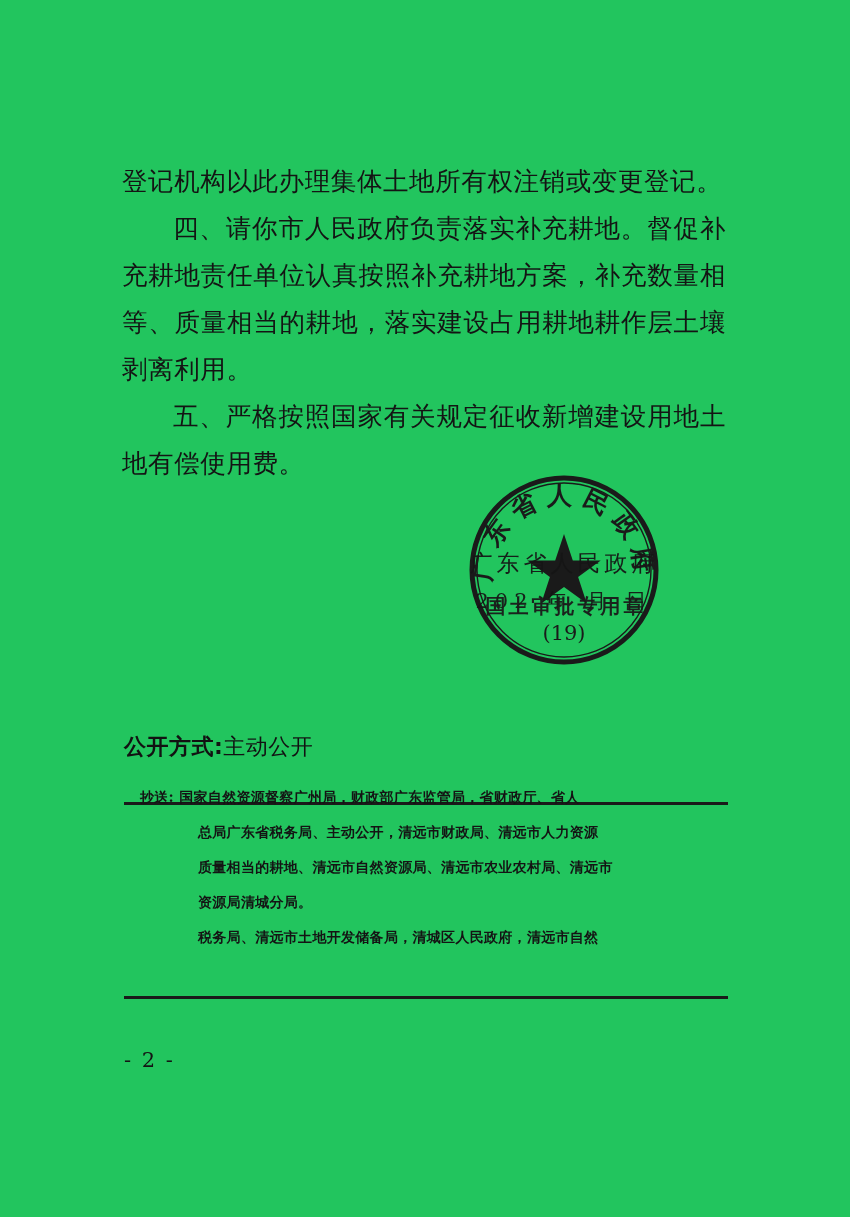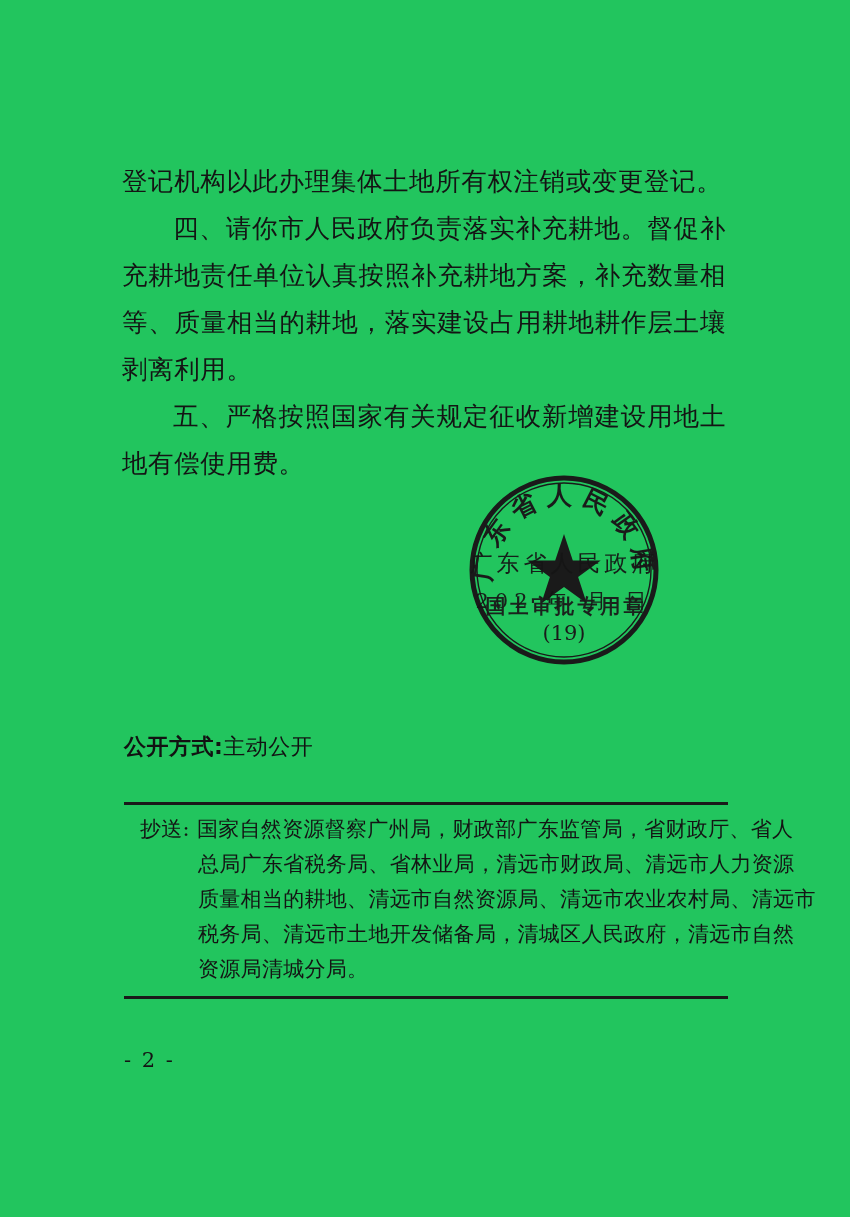--- a/index.html
+++ b/index.html
@@ -95,26 +95,27 @@
   }
   .rule-bottom {
     top: 996px;
     height: 3px;
   }
 
   
   .cc-block {
     position: absolute;
     left: 140px;
-    top: 812px;
+    top: 780px;
     width: 590px;
-    font-size: 21px;
+    font-size: 14px;
     line-height: 35px;
     color: #141414;
     letter-spacing: 0.3px;
+    font-weight: bold;
   }
   .cc-line {
     white-space: nowrap;
   }
   .cc-line.hang {
     padding-left: 58px;
   }
 
   
   .footer {
@@ -166,23 +167,23 @@
   </div>
 
   <div class="disclosure">
     <span class="dlabel">公开方式:</span><span class="dvalue">主动公开</span>
   </div>
 
   <div class="rule rule-top"></div>
 
   <div class="cc-block">
     <div class="cc-line">抄送: 国家自然资源督察广州局，财政部广东监管局，省财政厅、省人</div>
-    <div class="cc-line hang">总局广东省税务局、省林业局，清远市财政局、清远市人力资源</div>
+    <div class="cc-line hang">总局广东省税务局、主动公开，清远市财政局、清远市人力资源</div>
     <div class="cc-line hang">质量相当的耕地、清远市自然资源局、清远市农业农村局、清远市</div>
+    <div class="cc-line hang">资源局清城分局。</div>
     <div class="cc-line hang">税务局、清远市土地开发储备局，清城区人民政府，清远市自然</div>
-    <div class="cc-line hang">资源局清城分局。</div>
   </div>
 
   <div class="rule rule-bottom"></div>
 
   <div class="footer">- 2 -</div>
 
 </div>
 
 </body></html>

